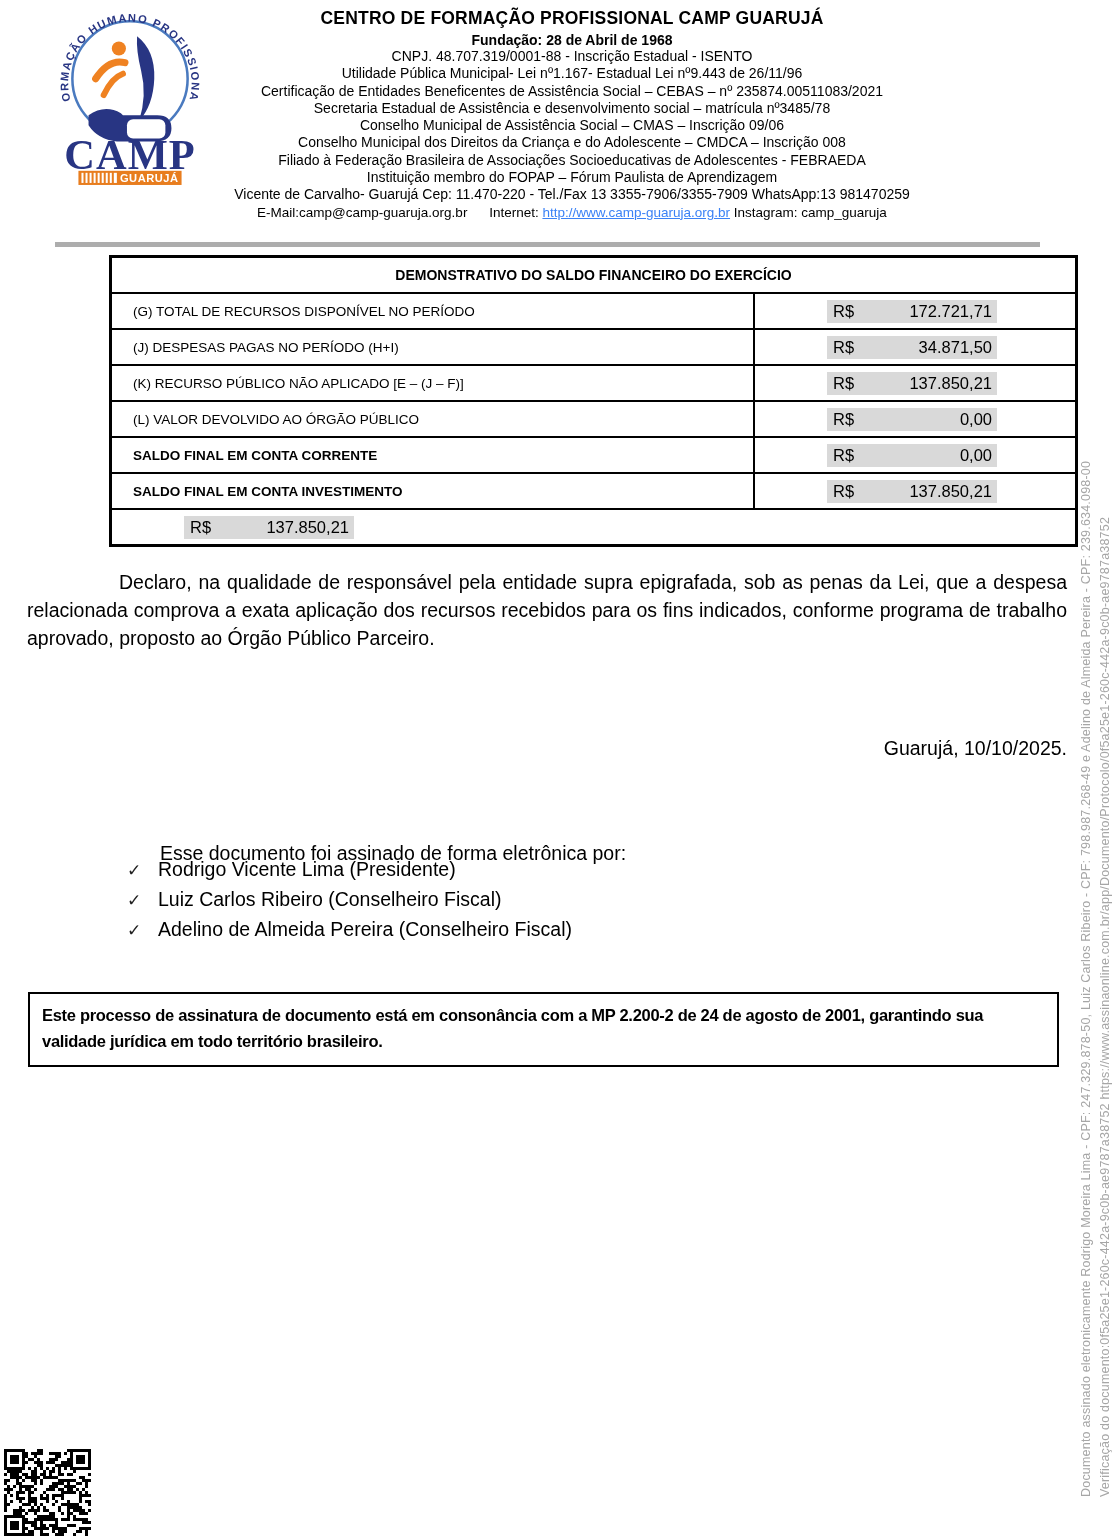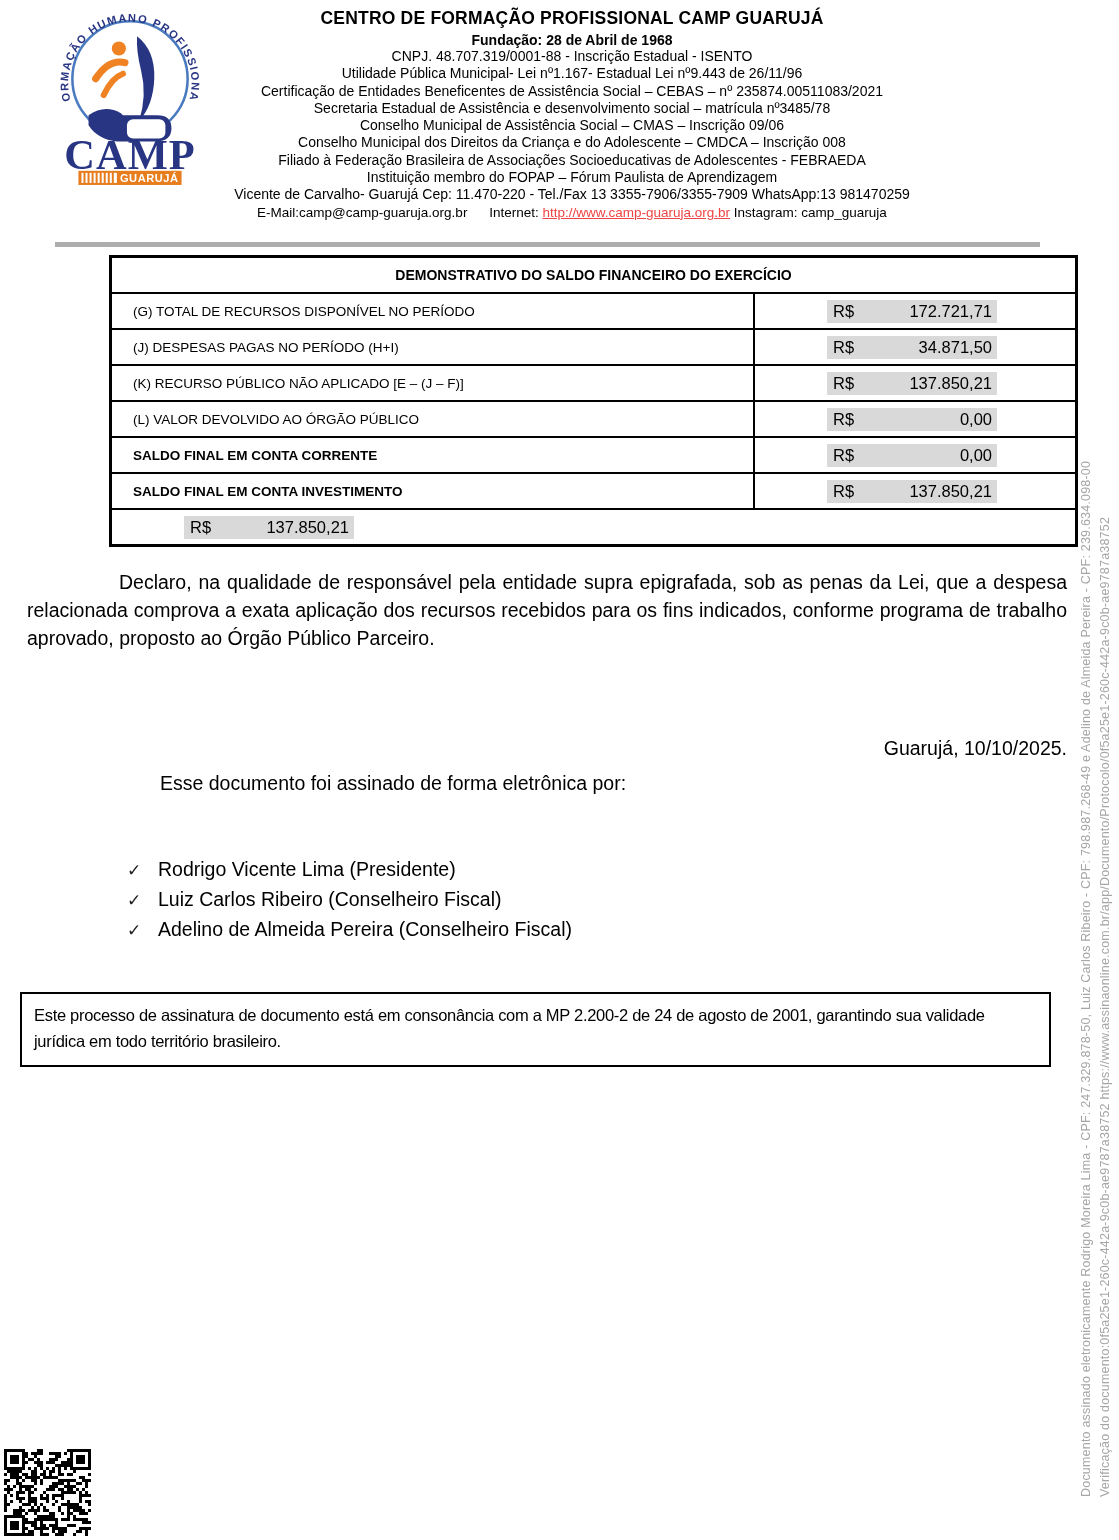--- a/index.html
+++ b/index.html
@@ -9,21 +9,21 @@
   }
 
   
   .logo { position:absolute; left:58px; top:6px; width:144px; height:182px; }
   .head-text { position:absolute; left:6px; top:8px; width:1100px; text-align:center;padding-left:16px; }
   .h-title { font-size:17.5px; font-weight:bold; letter-spacing:0.2px; }
   .h-sub   { font-size:14px;  font-weight:bold; margin-top:3px; }
   .h-line  { font-size:14px; line-height:17.3px; }
   .email-line { font-size:13.5px; line-height:17.3px; }
   .email-line .gap { display:inline-block; width:18px; }
-  .link { color:#ef4444; text-decoration:underline; cursor:pointer; }
+  .link { color:#3b82f6; text-decoration:underline; cursor:pointer; }
 
   .rule { position:absolute; left:55px; top:242px; width:985px; height:5px; background:#adadad; }
 
   
   .fin-table { position:absolute; left:65px; top:255px; width:963px; border:3px solid #000; background:#fff;margin-left:44px; }
   .t-head { height:34px; line-height:34px; text-align:center; font-weight:bold; font-size:14px;
             border-bottom:2px solid #000; }
   .t-row  { display:flex; height:34px; border-bottom:2px solid #000; }
   .t-row:last-child { border-bottom:none; }
   .t-label-cell { flex:1; display:flex; align-items:center; padding-left:21px;
@@ -31,29 +31,29 @@
   .t-row.bold .t-label-cell { font-weight:bold; }
   .t-value-cell { width:320px; display:flex; align-items:center; }
   .value-band { margin-left:72px; width:170px; box-sizing:border-box; background:#d9d9d9;
                 display:flex; justify-content:space-between; align-items:baseline;
                 font-size:16.5px; padding:2px 5px 2px 6px; }
 
   
   .declaration { position:absolute; left:27px; top:568px; width:1040px; margin:0;
                  font-size:19.5px; line-height:28px; text-align:justify; text-indent:92px; }
   .date-line { position:absolute; right:52px; top:737px; font-size:19.5px; }
-  .sig-intro { position:absolute; left:160px; top:772px; font-size:19.5px; }
+  .sig-intro { position:absolute; left:160px; top:842px; font-size:19.5px; }
   .signers { position:absolute; left:127px; top:855px; margin:0; padding:0; list-style:none;
              font-size:19.5px; line-height:29px; }
   .signers li { display:flex; align-items:baseline; }
   .signers .check { width:31px; font-size:17px; color:#222; }
 
-  .legal-box { position:absolute; left:20px; top:992px; width:1031px; box-sizing:border-box;
+  .legal-box { position:absolute; left:28px; top:992px; width:1031px; box-sizing:border-box;
                border:2px solid #000; padding:8px 12px 11px 12px;
-               font-size:16.5px; line-height:26px; letter-spacing:-0.3px; }
+               font-size:16.5px; line-height:26px; letter-spacing:-0.3px;font-weight:bold; }
 
   
   .v-text { position:absolute; top:1497px; transform-origin:0 0; transform:rotate(-90deg);
             white-space:nowrap; font-size:12.5px; letter-spacing:0.2px; color:#a6a6a6;
             line-height:14px; }
   .v-signed { left:1079px; }
   .v-verify { left:1098px; }
 
   
   .qr { position:absolute; left:4px; top:1449px; width:87px; height:87px; }

